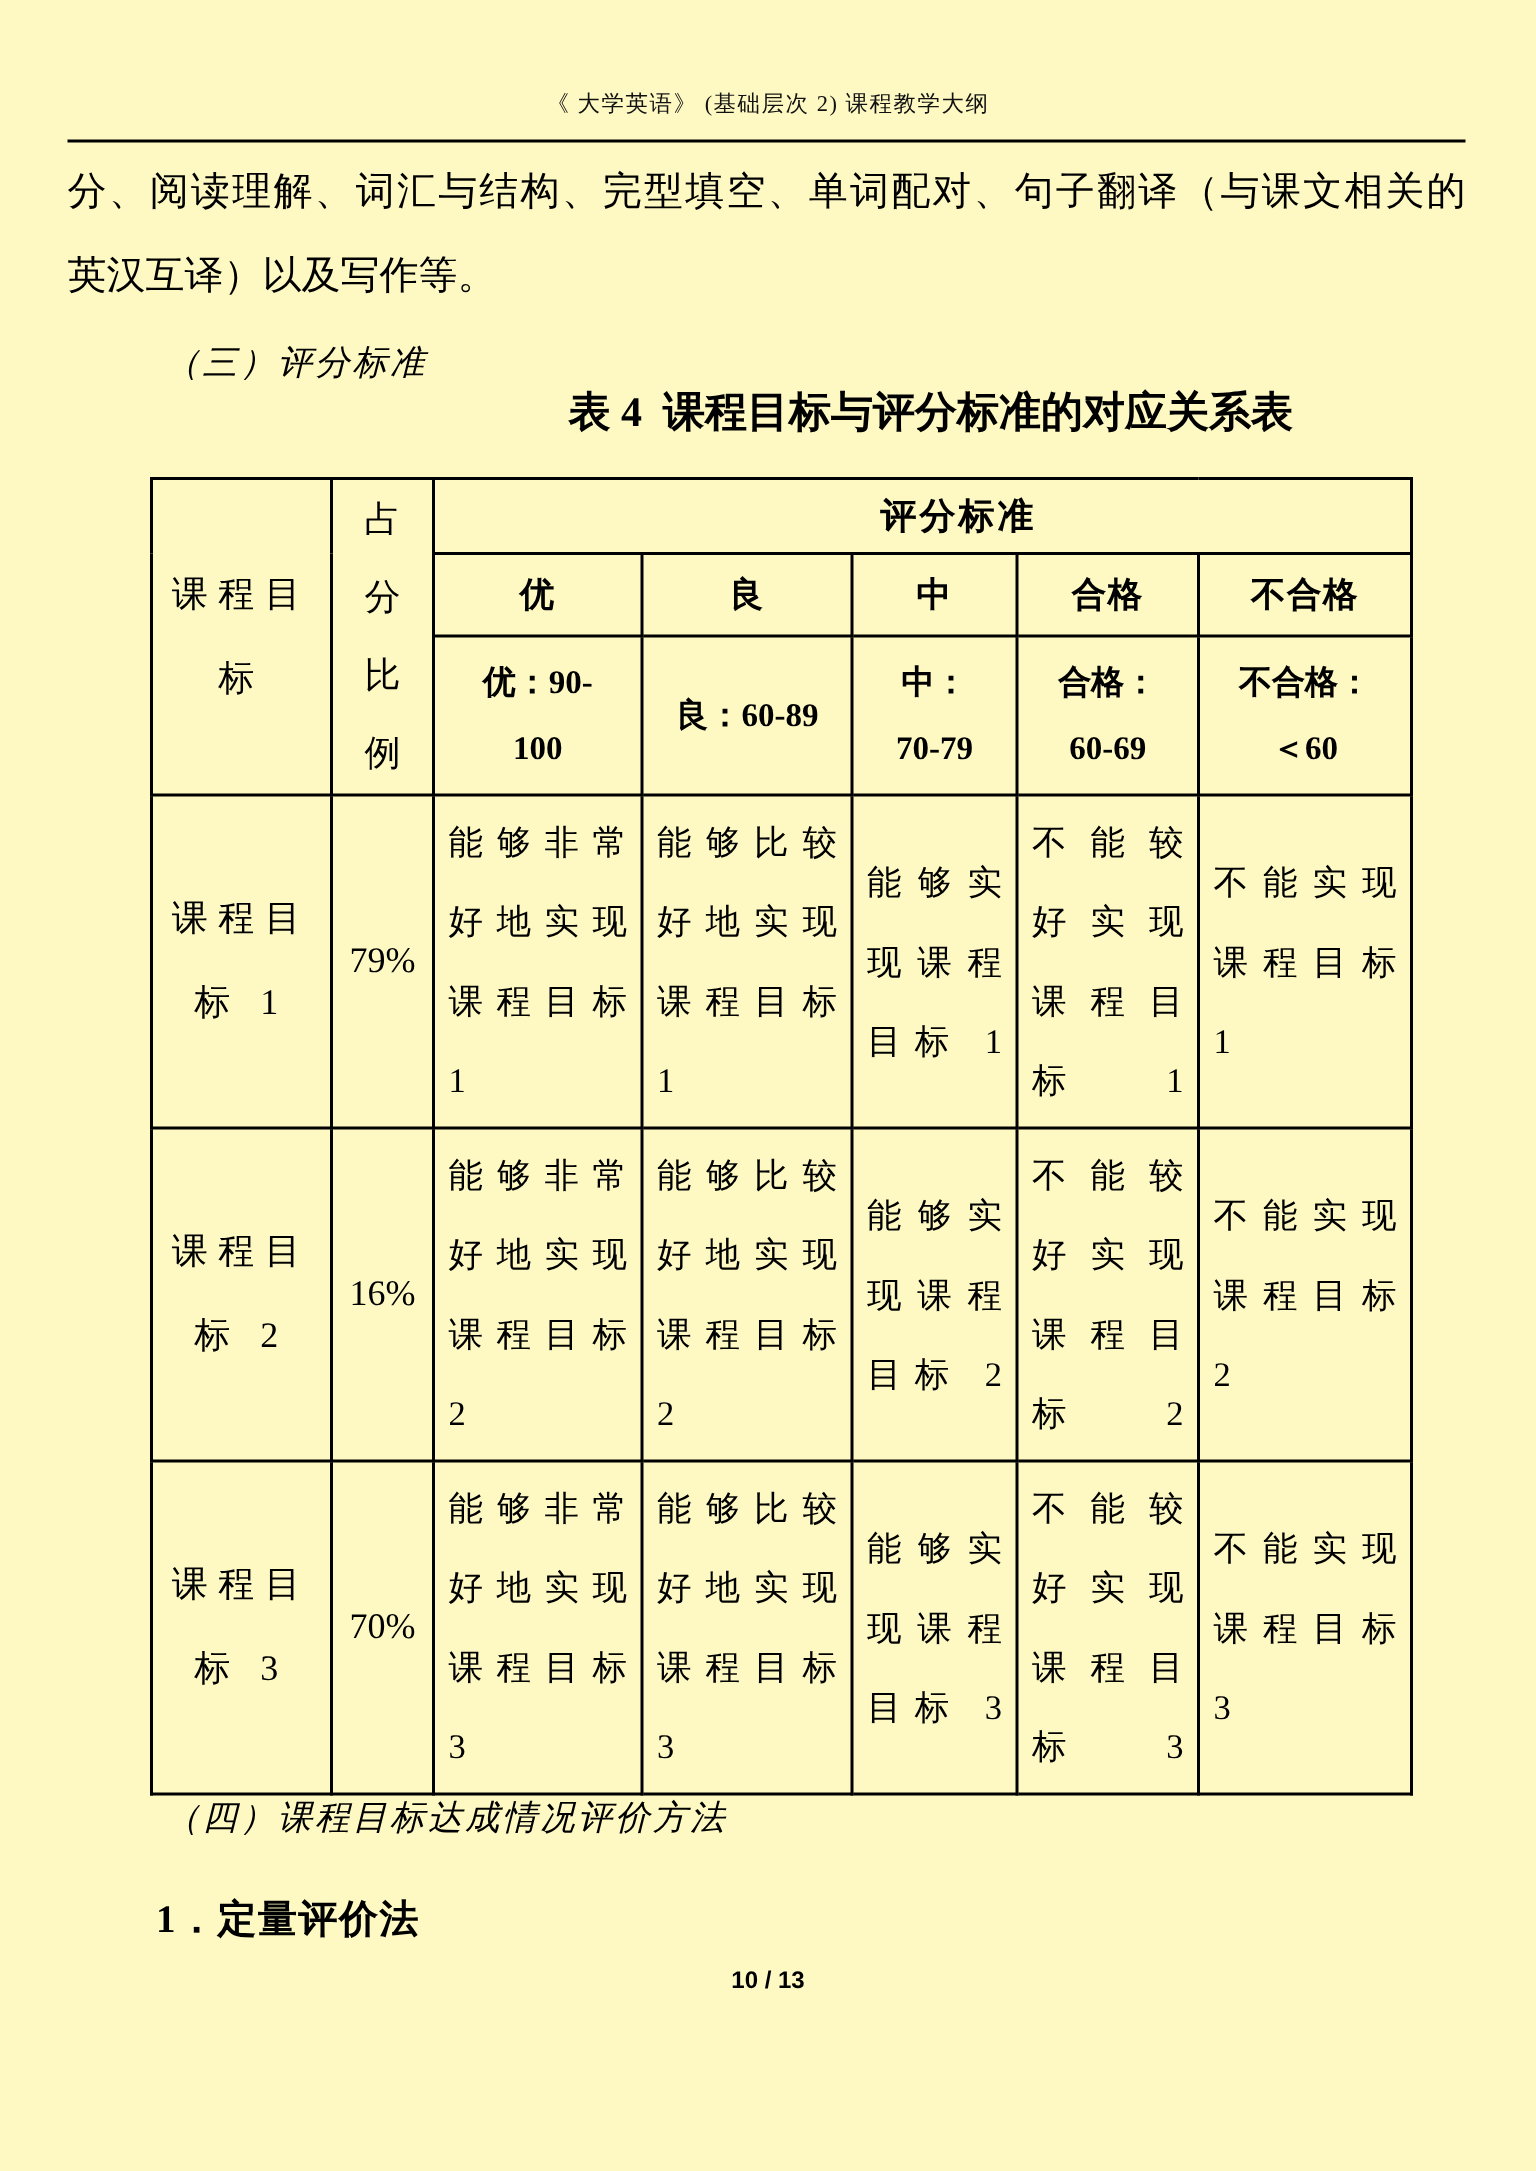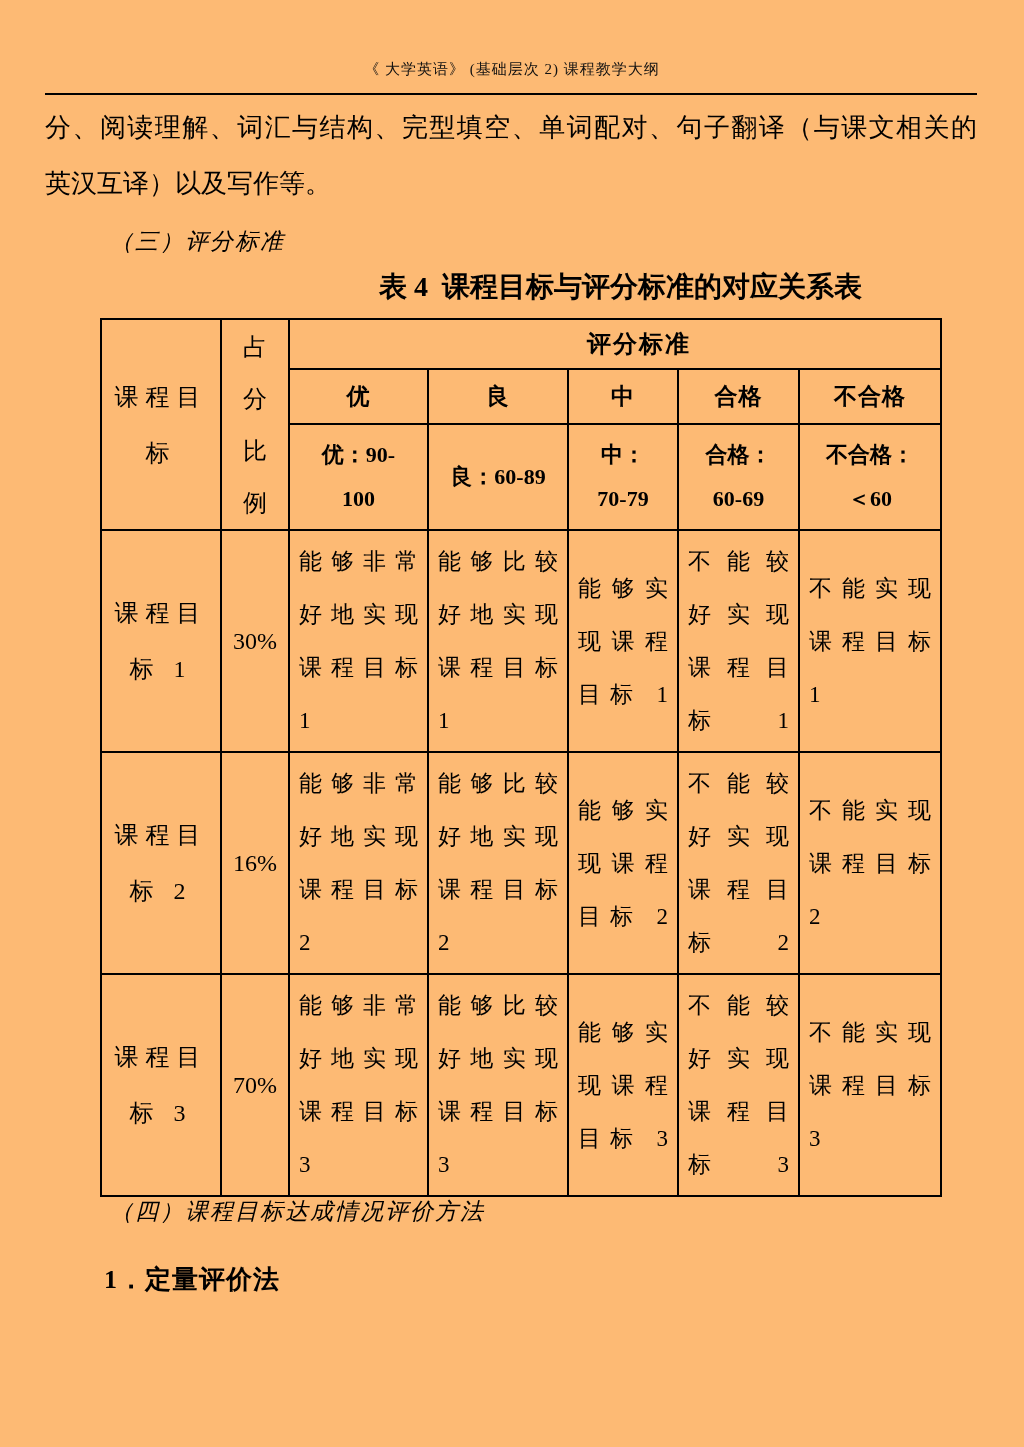--- a/index.html
+++ b/index.html
@@ -1,21 +1,21 @@
 <!DOCTYPE html>
 <html><head>
 <meta charset="utf-8">
 <style>
   * { margin: 0; padding: 0; box-sizing: border-box; }
   html, body { background: #ffffff; }
   .page {
     position: relative;
     width: 1024px;
     height: 1447px;
-    background: #fdba74;
+    background: #fef9c3;
     color: #000000;
     font-family: "Liberation Serif", "DejaVu Serif", serif;
     overflow: hidden;
   }
   .running-header {
     position: absolute;
     top: 60px; left: 0; width: 100%;
     text-align: center;
     font-size: 15px;
     letter-spacing: 1px;
@@ -45,21 +45,21 @@
     position: absolute;
     left: 110px;
     font-size: 23px;
     font-style: italic;
     letter-spacing: 2px;
   }
   .sec3 { top: 226px; }
   .sec4 { top: 1196px; font-family: Liberation Mono, monospace; }
   .table-title {
     position: absolute;
-    top: 268px; left: 379px;
+    top: 256px; left: 379px;
     font-size: 28px;
     font-weight: bold;
     white-space: pre;
   }
   table.grading {
     position: absolute;
     top: 318px; left: 100px;
     width: 840px;
     border-collapse: collapse;
     table-layout: fixed;
@@ -159,21 +159,21 @@
         <td>中：
 70-79</td>
         <td>合格：
 60-69</td>
         <td>不合格：
 ＜60</td>
       </tr>
       <tr class="r-body1">
         <td class="obj">课程目
 标 1</td>
-        <td class="ratio-val">30%</td>
+        <td class="ratio-val">79%</td>
         <td class="desc">能够非常
 好地实现
 课程目标
 1</td>
         <td class="desc">能够比较
 好地实现
 课程目标
 1</td>
         <td class="desc">能够实
 现课程
@@ -231,14 +231,15 @@
         <td class="desc">不能实现
 课程目标
 3</td>
       </tr>
     </tbody>
   </table>
 
   <div class="section-heading sec4">（四）课程目标达成情况评价方法</div>
   <div class="sub-heading">1．定量评价法</div>
 
+  <div class="page-footer">10 / 13</div>
 
 </div>
 
 </body></html>

